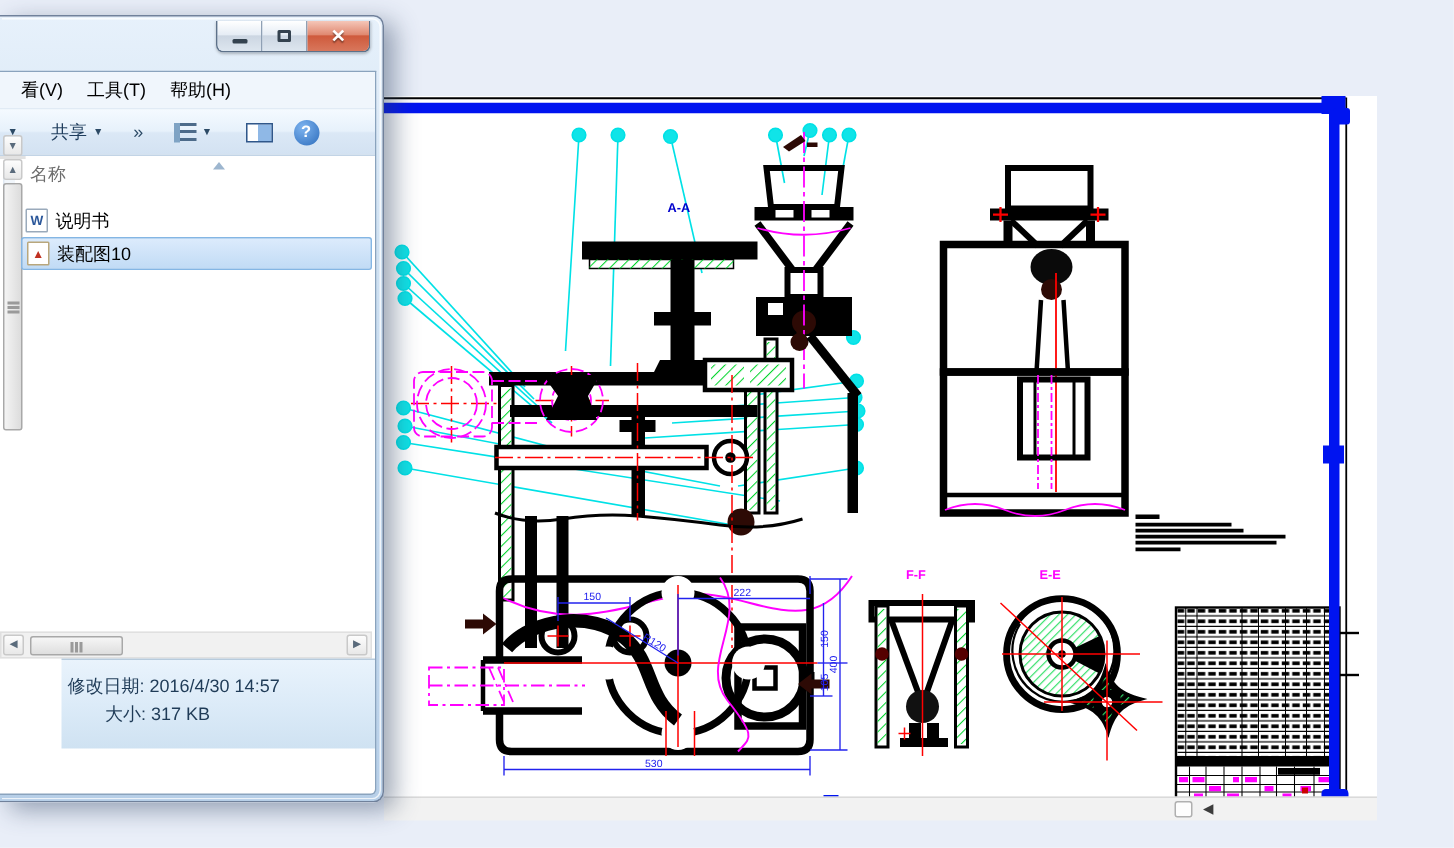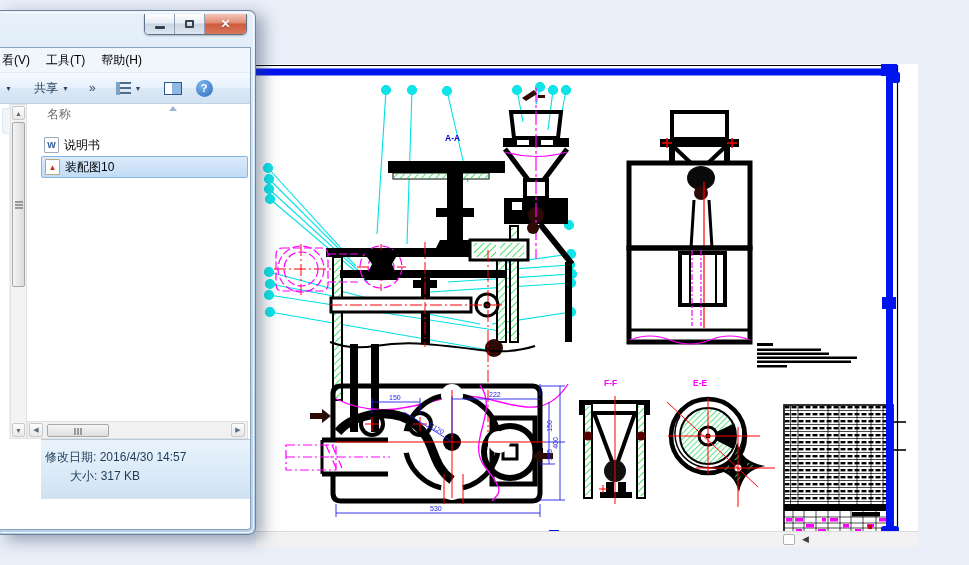--- a/index.html
+++ b/index.html
@@ -24,32 +24,32 @@
   .capbtn.close{width:41px;border-right:none;background:linear-gradient(180deg,#f5c6b8 0%,#e08a72 45%,#cf5a3c 50%,#d8775c 100%);color:#fff;font-weight:bold;font-size:12px;text-shadow:0 1px 1px rgba(0,0,0,.4);}
   .minbar{width:10px;height:3px;background:#34424f;border-radius:1px;margin-top:7px;}
   .maxbox{width:9px;height:8px;border:2px solid #34424f;border-radius:1px;}
   .client{position:absolute;left:0;top:36px;right:4px;bottom:4px;border:1px solid #8aa3bd;border-left:none;background:#fff;border-radius:0 0 4px 0;overflow:hidden;}
   .addressbar{position:relative;height:34px;background:linear-gradient(180deg,#e4eefa,#d4e4f4);border-bottom:1px solid #bccfe2;}
   .combo{position:absolute;left:0;top:6px;width:133px;height:23px;background:#fff;border:1px solid #7c98b6;border-left:none;border-radius:0 2px 2px 0;font-size:12px;color:#111;line-height:21px;padding-left:4px;white-space:nowrap;overflow:hidden;}
   .combo .caret{position:absolute;right:3px;top:7px;font-size:7px;color:#333;}
   .refreshbtn{position:absolute;left:137px;top:6px;width:23px;height:23px;background:linear-gradient(180deg,#fdfefe,#e8f1fa);border:1px solid #7c98b6;border-radius:2px;color:#2a6ac0;font-size:14px;font-weight:bold;text-align:center;line-height:21px;}
   .searchbox{position:absolute;left:164px;top:6px;width:84px;height:23px;background:#fff;border:1px solid #7c98b6;border-radius:2px;}
   .searchbox input{width:100%;height:100%;border:none;outline:none;font-size:11px;font-style:italic;color:#444;padding:0 3px;background:transparent;}
-  .menubar{height:25px;background:#f0f6fc;border-bottom:1px solid #e1ebf5;display:flex;align-items:center;font-size:12px;color:#000;}
+  .menubar{height:25px;background:#f0f6fc;border-bottom:1px solid #e1ebf5;display:flex;align-items:center;font-size:12px;color:#000;padding-left:12px;}
   .menubar span{padding:3px 8px;}
   .menubar span:first-child{padding-left:2px;}
   .toolbar{height:31px;background:linear-gradient(180deg,#f4faff 0%,#e7f1fb 48%,#dbe8f6 52%,#d3e2f2 100%);border-bottom:1px solid #c2d4e6;display:flex;align-items:center;font-size:12px;color:#1e3c5c;}
   .toolbar .tbtn{display:flex;align-items:center;gap:4px;padding:4px 6px;border-radius:2px;}
   .caret-s{font-size:7px;color:#2c4a66;}
   .chev{font-size:12px;color:#2c4a66;padding:0 6px;}
   .viewicon{width:15px;height:13px;background:
      repeating-linear-gradient(180deg,#4d6b8a 0 2px,transparent 2px 5px);border-left:4px solid #7fa3c4;}
   .paneicon{width:18px;height:13px;border:1px solid #30578a;background:linear-gradient(90deg,#fff 0 45%,#8fb8e6 45% 100%);}
   .helpicon{width:17px;height:17px;border-radius:50%;background:radial-gradient(circle at 35% 30%,#7db3ef,#2e6dbc);color:#fff;font-weight:bold;font-size:11px;text-align:center;line-height:17px;margin-left:8px;}
-  .content{position:relative;height:335px;display:flex;background:#fff;}
+  .content{position:relative;height:335px;display:flex;background:#fff;flex-direction:column;}
   .navsliver{width:10px;background:#fff;border-right:1px solid #f0f0f0;position:relative;}
   .navitem{position:absolute;left:2px;top:4px;width:8px;height:26px;background:#f1f6fb;border:1px solid #e0e9f2;border-right:none;border-radius:3px 0 0 3px;}
   .vscroll{width:17px;background:#f3f3f3;border:1px solid #e2e2e2;position:relative;}
   .varrow{position:absolute;left:1px;width:13px;height:14px;background:linear-gradient(180deg,#fdfdfd,#e8e8e8);border:1px solid #c9c9c9;border-radius:2px;color:#5a6b7c;font-size:7px;text-align:center;line-height:13px;}
   .vthumb{position:absolute;left:1px;top:17px;width:13px;height:165px;background:linear-gradient(90deg,#f4f4f4,#dcdcdc);border:1px solid #a8a8a8;border-radius:2px;}
   .vthumb .grip{position:absolute;left:2px;top:78px;width:8px;height:1.5px;background:#9a9a9a;box-shadow:0 3px 0 #9a9a9a,0 6px 0 #9a9a9a;}
   .filearea{flex:1;position:relative;}
   .listheader{height:20px;font-size:12px;color:#6d6d6d;padding-left:20px;line-height:20px;position:relative;}
   .sortup{position:absolute;left:142px;top:2px;width:0;height:0;border-left:4px solid transparent;border-right:4px solid transparent;border-bottom:5px solid #9db6cf;}
   .filelist{list-style:none;margin:10px 0 0 0;padding:0;font-size:12px;color:#000;}

